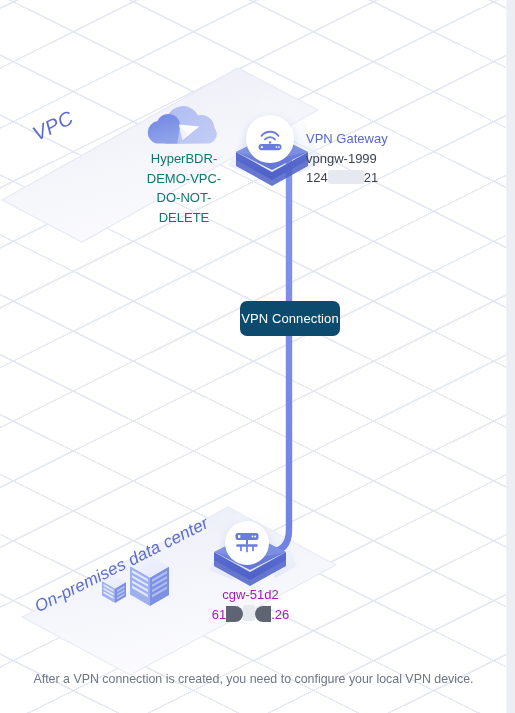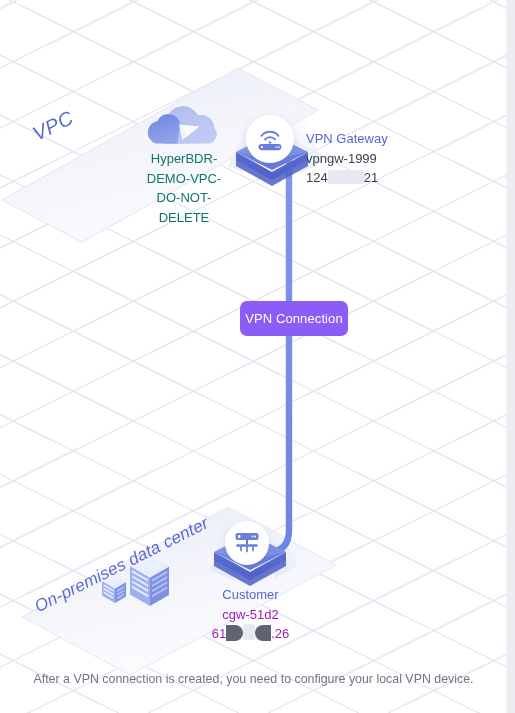--- a/index.html
+++ b/index.html
@@ -173,22 +173,22 @@
     left: 0; top: 0;
     width: 507px; height: 713px;
     z-index: 9;
     pointer-events: none;
   }
 
   
   #vpn-conn-pill {
     position: absolute;
     left: 240px; top: 301px;
-    width: 108px; height: 35px;
-    background: #8b5cf6;
+    width: 100px; height: 35px;
+    background: #0c4a6e;
     border-radius: 7px;
     color: #ffffff;
     font-size: 13px;
     display: flex;
     align-items: center;
     justify-content: center;
     z-index: 20;
     letter-spacing: .1px;
   }
 
@@ -411,21 +411,20 @@
       <rect x="5" y="5" width="2.4" height="3" rx="0.7" fill="#ffffff"></rect>
       <circle cx="19.5" cy="6.5" r="0.9" fill="#ffffff"></circle>
       <circle cx="22.2" cy="6.5" r="0.9" fill="#ffffff"></circle>
       <rect x="13" y="10" width="2" height="4.6" fill="#6b7ddc"></rect>
       <rect x="3.2" y="14.3" width="21.6" height="2.4" rx="1.2" fill="#6b7ddc"></rect>
       <path d="M8,16.7 L8,20.5 M20,16.7 L20,20.5 M14,16.7 L14,21.5" stroke="#6b7ddc" stroke-width="1.7" stroke-linecap="round" fill="none"></path>
     </svg>
   </div>
 
   <div class="node-text" id="cgw-text">
-    <div class="hl">Customer</div>
     <div class="dark">cgw-51d2</div>
     <div class="dark ipline"><span>61</span><span class="mask-dark" style="width:17px;height:16px;border-radius:0 9px 9px 0;"></span><span class="mask-light" style="width:12px;height:16px;"></span><span class="mask-dark" style="width:16px;height:16px;border-radius:9px 0 0 9px;"></span><span>.26</span></div>
   </div>
 
   <div class="footer-note">After a VPN connection is created, you need to configure your local VPN device.</div>
 
   <div class="card-edge"></div>
   <div class="page-strip"></div>
 
 </div>

